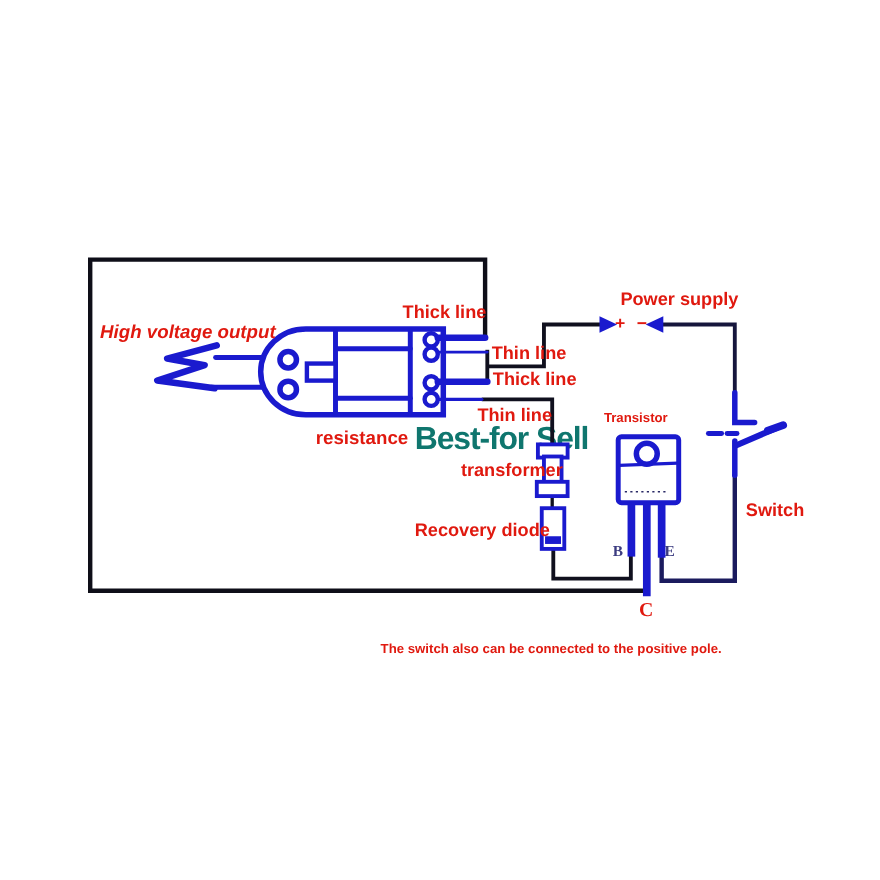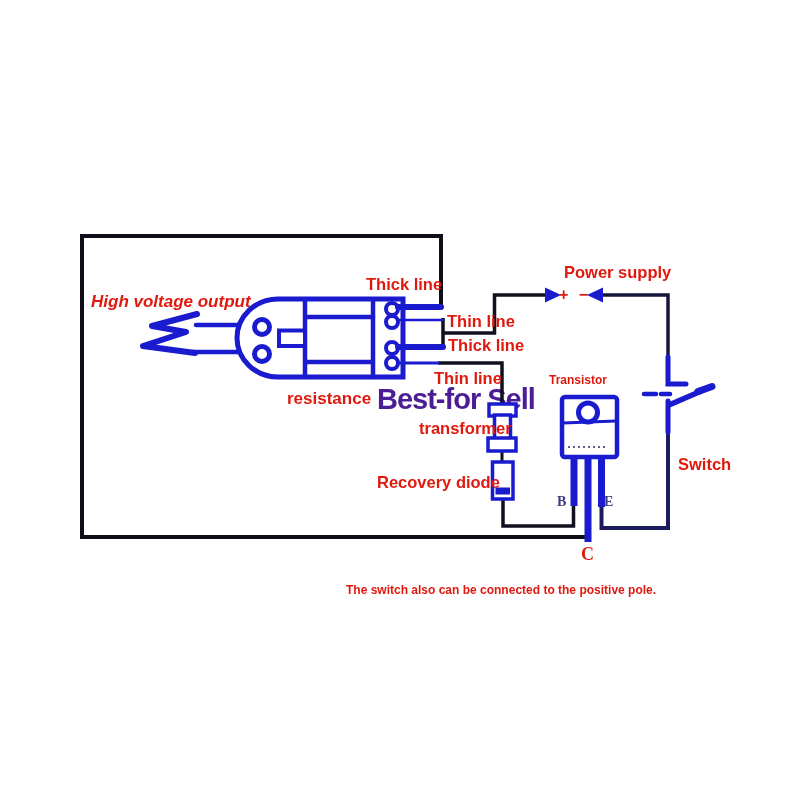--- a/index.html
+++ b/index.html
@@ -3,21 +3,21 @@
 <meta charset="utf-8">
 <style>
   html,body{margin:0;padding:0;background:#ffffff;}
   #canvas{position:relative;width:800px;height:800px;background:#ffffff;overflow:hidden;
           font-family:"Liberation Sans",sans-serif;}
   .lbl{position:absolute;font-family:"Liberation Sans",sans-serif;font-weight:bold;
        color:#e0190f;white-space:nowrap;line-height:1;}
   .pin{font-family:"Liberation Serif",serif;font-weight:bold;color:#3b3b80;}
   #watermark{position:absolute;left:377px;top:383px;z-index:1;
              font-family:"Liberation Sans",sans-serif;font-weight:bold;
-             font-size:29px;letter-spacing:-1px;color:#4c1d95;white-space:nowrap;}
+             font-size:29px;letter-spacing:-1px;color:#0f766e;white-space:nowrap;}
   #circuit-svg{position:absolute;left:0;top:0;z-index:2;}
   .lbl{z-index:3;}
 </style>
 </head>
 <body>
 
 <div id="canvas">
 
   <div id="watermark">Best-for Sell</div>
 

